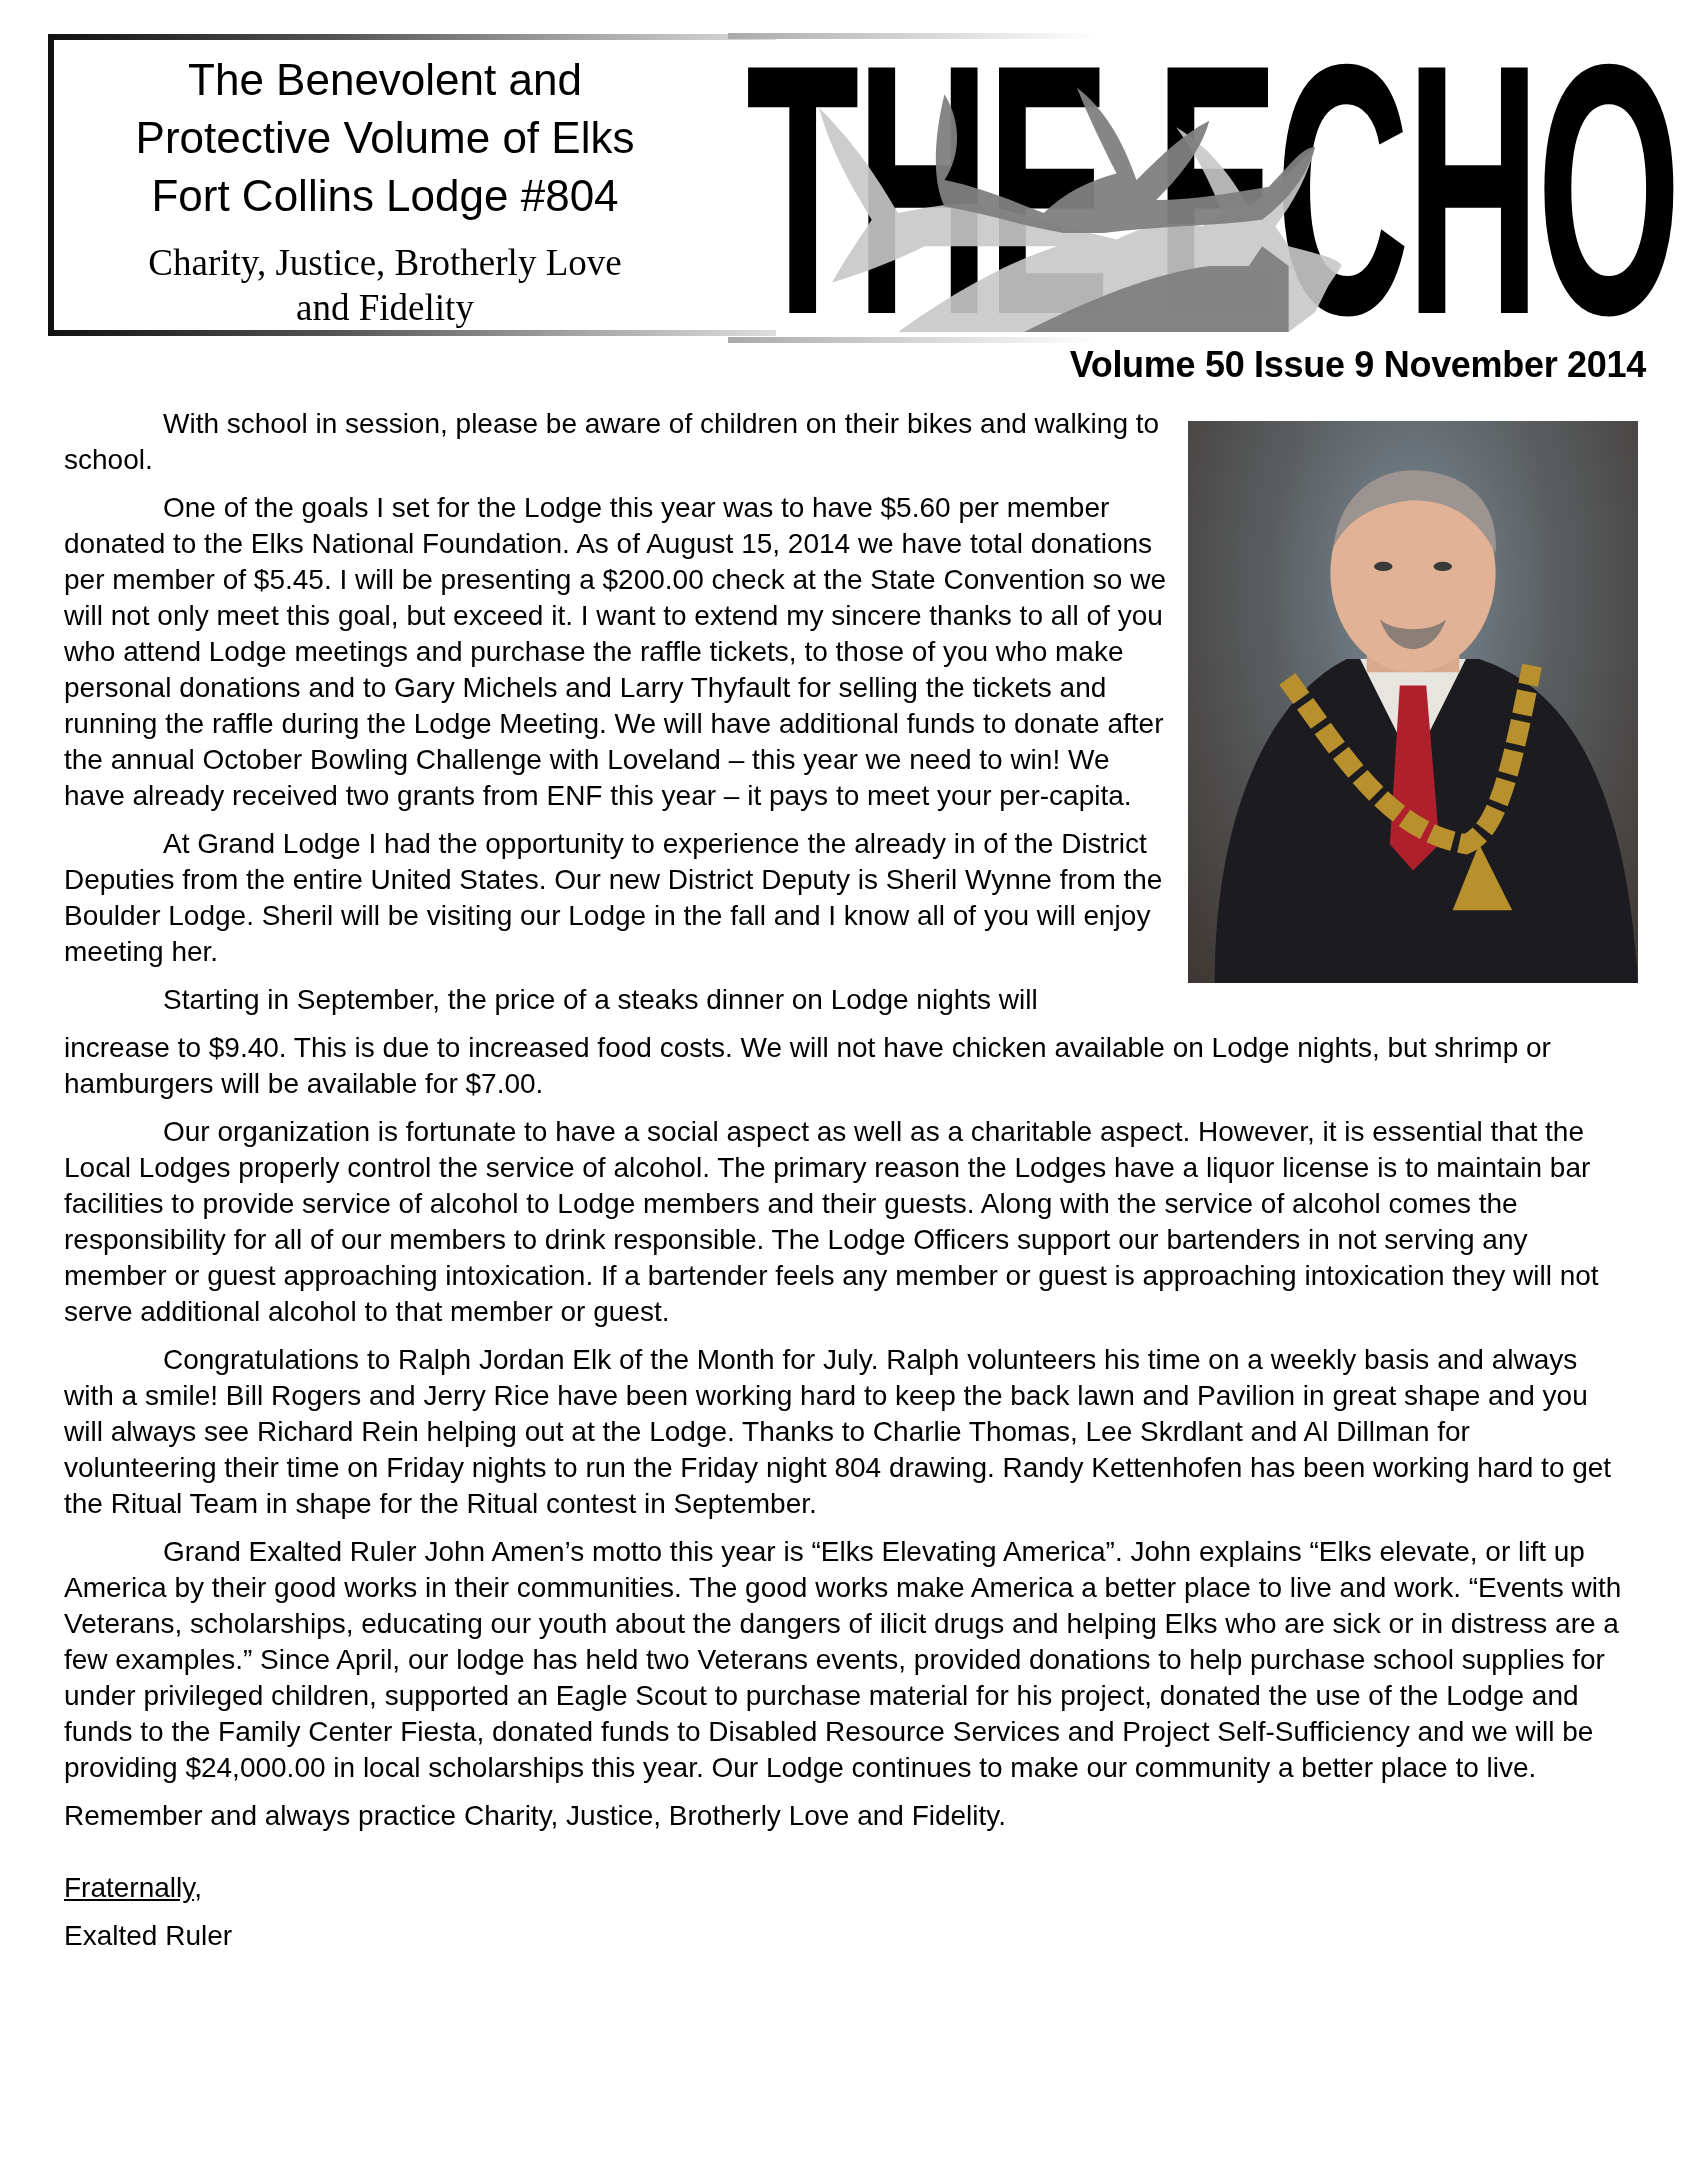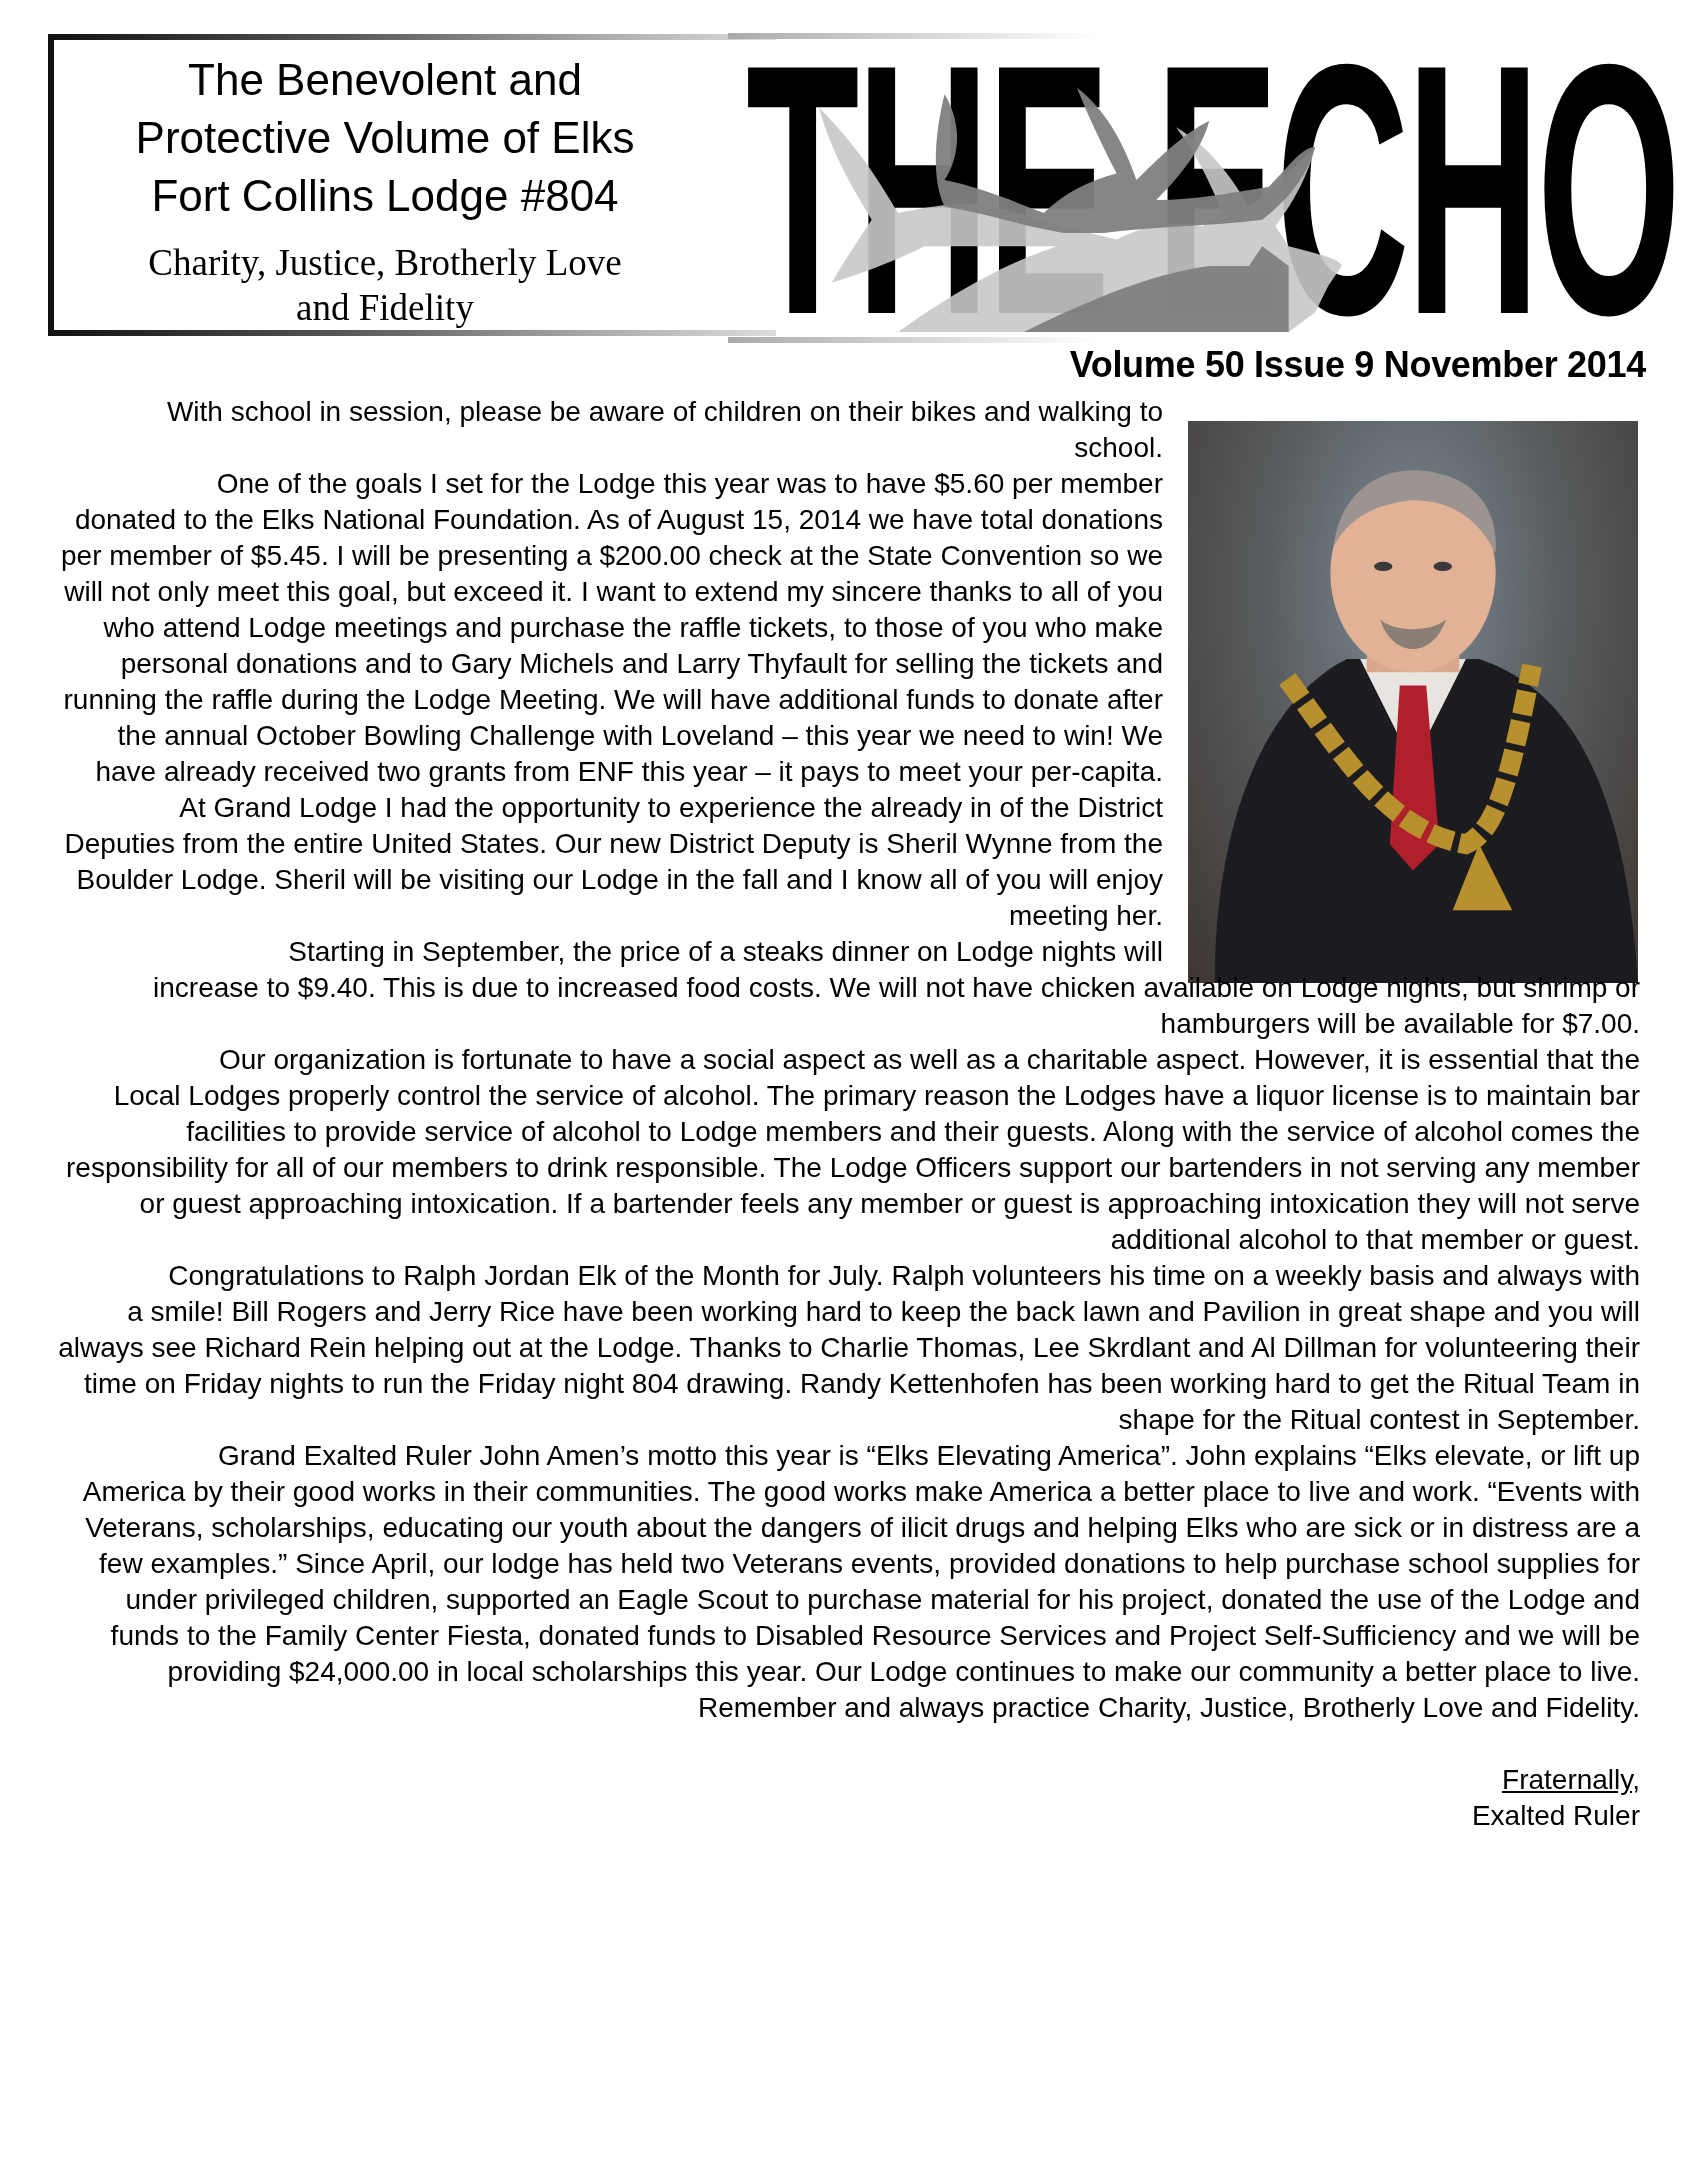--- a/index.html
+++ b/index.html
@@ -29,21 +29,21 @@
                transform:scaleX(0.52); transform-origin:left top; white-space:nowrap;
                color:#000; }
   .elk-art { position:absolute; left:0; top:0; width:900px; height:284px; }
 
   .issue-line { position:absolute; right:41px; top:344px; font-size:36px; font-weight:bold;
                 letter-spacing:-0.3px; }
 
   
   .article { position:absolute; left:52px; top:394px; width:1588px;
              font-size:28px; line-height:36px; }
-  .article p { margin:0;text-align:right; }
+  .article p { margin:12px; }
   .indent { text-indent:99px; }
   .narrow { width:1111px; }
   .photo { position:absolute; left:1188px; top:421px; width:450px; height:562px;
            background:radial-gradient(ellipse at 50% 30%, #7d8c98 0%, #5a5e60 45%, #3e3632 100%); overflow:hidden; }
   .closing { margin-top:36px !important;text-decoration:underline; }
 </style>
 </head>
 <body>
 
 <div class="org-box">

